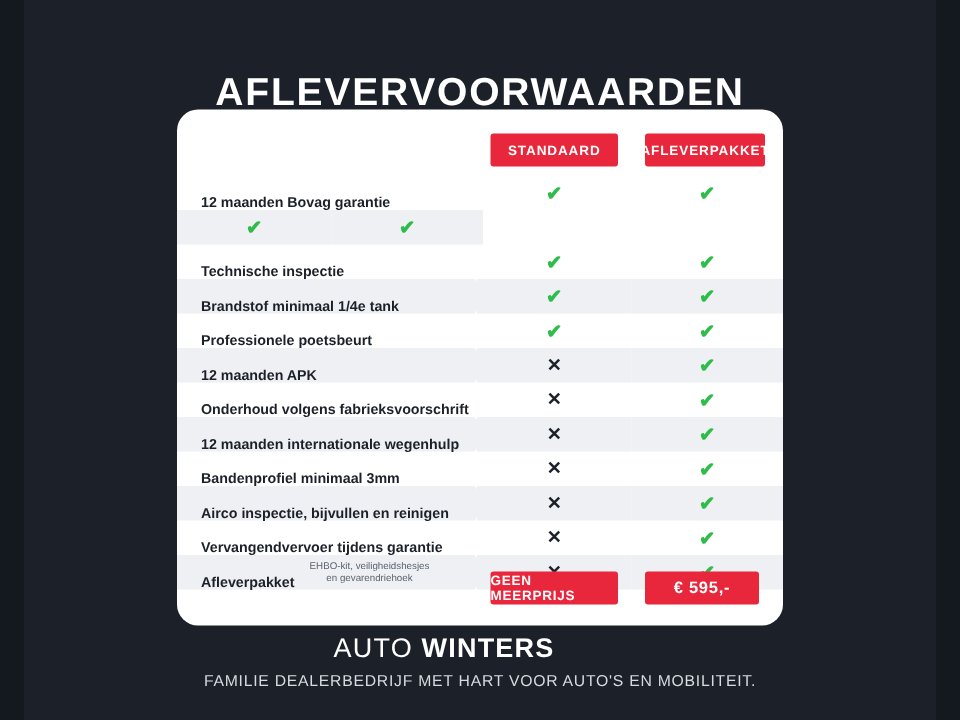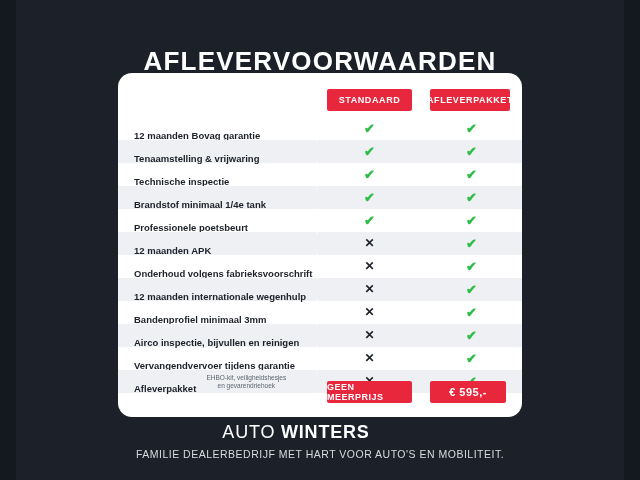--- a/index.html
+++ b/index.html
@@ -202,23 +202,20 @@
             <span class="main-label">12 maanden Bovag garantie</span>
           </div>
           <div class="mark-cell c1">
             <span class="check">✔</span>
           </div>
           <div class="mark-cell c2">
             <span class="check">✔</span>
           </div>
         </div>
         <div class="row zebra">
-          <div class="label-cell">
-            <span class="main-label">Tenaamstelling &amp; vrijwaring</span>
-          </div>
           <div class="mark-cell c1">
             <span class="check">✔</span>
           </div>
           <div class="mark-cell c2">
             <span class="check">✔</span>
           </div>
         </div>
         <div class="row">
           <div class="label-cell">
             <span class="main-label">Technische inspectie</span>

